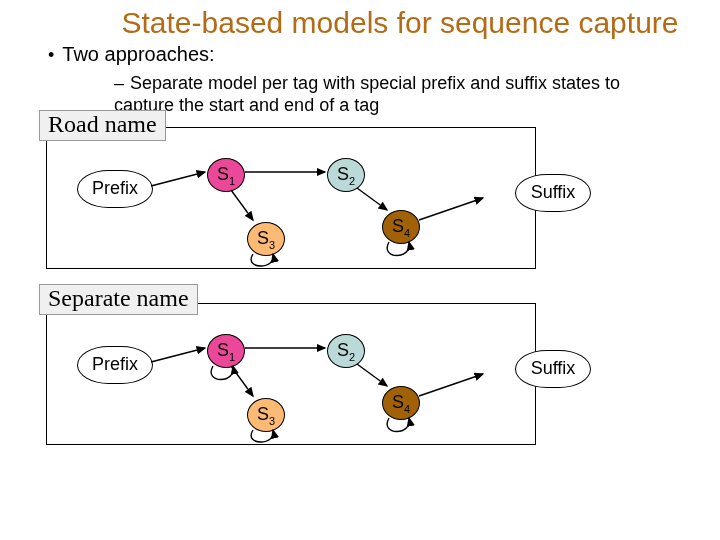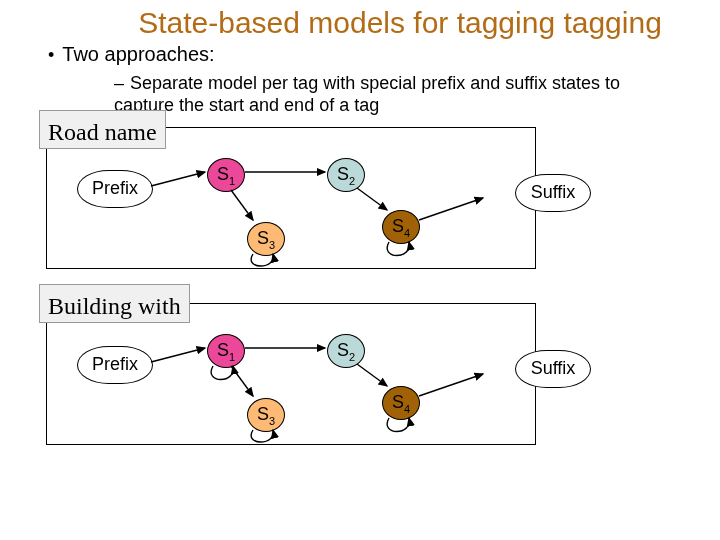--- a/index.html
+++ b/index.html
@@ -46,21 +46,21 @@
   .panel.road { margin-top: 8px; }
   .panel.building { margin-top: 34px; }
   .panel-label {
     position: absolute;
     top: -18px;
     left: -8px;
     background: #f0f0f0;
     border: 1px solid #999;
     font-size: 24px;
     font-family: "Times New Roman", serif;
-    padding: 8px 8px 2px 8px;
+    padding: 0 8px 2px 8px;
   }
   .panel.building .panel-label { top: -20px; }
   .node {
     position: absolute;
     border: 1.5px solid #000;
     border-radius: 50%;
     text-align: center;
     font-size: 18px;
     background: #fff;
   }
@@ -69,21 +69,21 @@
   .suffix { width: 74px; height: 36px; right: -56px; top: 46px; line-height: 34px; border-radius: 50% / 60%; }
   .s1 { width: 36px; height: 32px; left: 160px; top: 30px; line-height: 30px; background: #ec4899; }
   .s2 { width: 36px; height: 32px; left: 280px; top: 30px; line-height: 30px; background: #bcd9d9; }
   .s3 { width: 36px; height: 32px; left: 200px; top: 94px; line-height: 30px; background: #fdba74; }
   .s4 { width: 36px; height: 32px; left: 335px; top: 82px; line-height: 30px; background: #a16207; }
   svg.edges { position: absolute; left: 0; top: 0; width: 560px; height: 140px; overflow: visible; pointer-events: none; }
 </style>
 </head>
 <body>
 
-<div class="title">State-based models for tagging tagging</div>
+<div class="title">State-based models for sequence capture</div>
 
 <div class="bullet-row">
   <span class="dot">•</span><span>Two approaches:</span>
 </div>
 <div class="sub-row">
   <span class="dash">–</span><span>Separate model per tag with special prefix and suffix states to capture the start and end of a tag</span>
 </div>
 
 <div class="panel road">
   <div class="panel-label">Road name</div>
@@ -112,21 +112,21 @@
 
     <line x1="372" y1="92" x2="436" y2="70" stroke="#000" stroke-width="1.4" marker-end="url(#ar)"></line>
 
     <path d="M206,126 C196,142 230,142 226,126" fill="none" stroke="#000" stroke-width="1.4" marker-end="url(#ar)"></path>
 
     <path d="M342,114 C332,132 366,132 362,114" fill="none" stroke="#000" stroke-width="1.4" marker-end="url(#ar)"></path>
   </svg>
 </div>
 
 <div class="panel building">
-  <div class="panel-label">Building with</div>
+  <div class="panel-label">Separate name</div>
 
   <div class="node prefix">Prefix</div>
   <div class="node s1"><span>S</span><span class="sub">1</span></div>
   <div class="node s2"><span>S</span><span class="sub">2</span></div>
   <div class="node s3"><span>S</span><span class="sub">3</span></div>
   <div class="node s4"><span>S</span><span class="sub">4</span></div>
   <div class="node suffix">Suffix</div>
 
   <svg class="edges">
     <line x1="104" y1="58" x2="158" y2="44" stroke="#000" stroke-width="1.4" marker-end="url(#ar)"></line>

